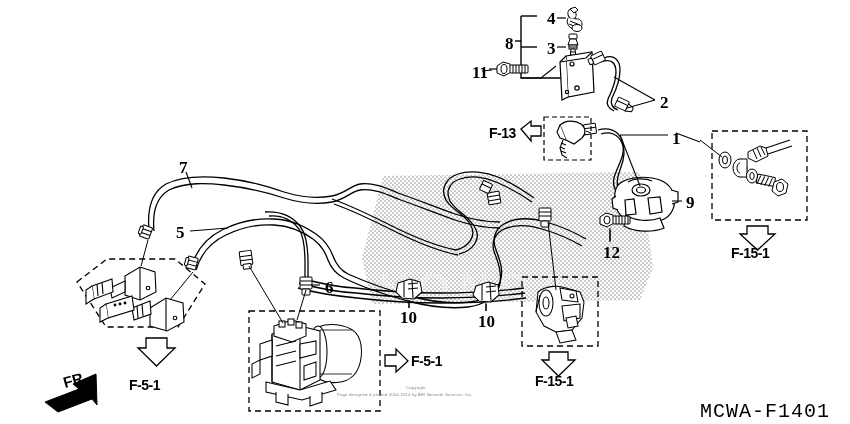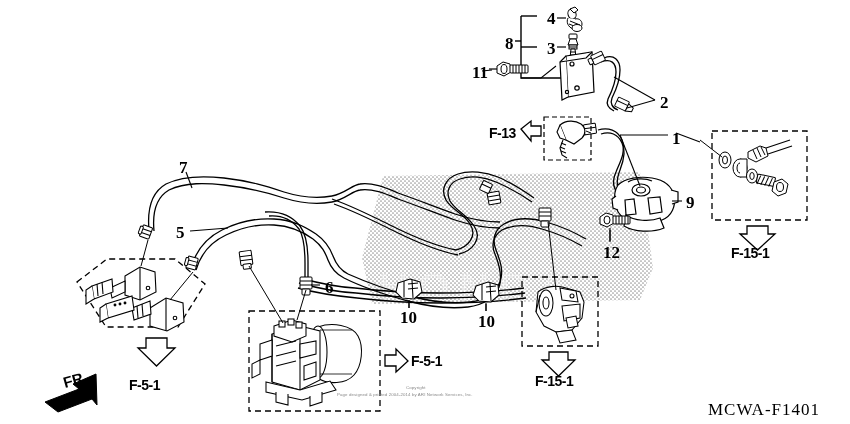--- a/index.html
+++ b/index.html
@@ -3,21 +3,21 @@
 <meta charset="utf-8">
 <style>
   html,body{margin:0;padding:0;background:#ffffff;}
   body{font-family:"Liberation Serif", serif;}
   #stage{position:relative;width:850px;height:424px;background:#fff;overflow:hidden;}
   #stage svg{position:absolute;left:0;top:0;}
   .callout{position:absolute;font-family:"Liberation Serif", serif;font-weight:bold;color:#000;line-height:1;}
   .num{font-size:17px;}
   .ref{font-family:"Liberation Sans", sans-serif;font-weight:bold;font-size:14px;letter-spacing:-0.5px;}
   .fr{font-family:"Liberation Sans", sans-serif;font-weight:bold;font-size:15px;}
-  .partnum{font-family:Liberation Serif, serif;font-size:17px;letter-spacing:1px;color:#000;margin-left:8px;}
+  .partnum{font-family:Liberation Mono, monospace;font-size:20px;letter-spacing:1px;color:#000;}
   .copyr{font-family:"Liberation Sans", sans-serif;font-size:4.4px;color:#8a8a8a;white-space:nowrap;letter-spacing:0.1px;}
   .copyr2{font-family:"Liberation Sans", sans-serif;font-size:4.4px;color:#8a8a8a;white-space:nowrap;letter-spacing:0.1px;}
 </style>
 </head>
 <body>
 
 <div id="stage">
 
   <svg width="850" height="424" viewBox="0 0 850 424">
     <defs>

